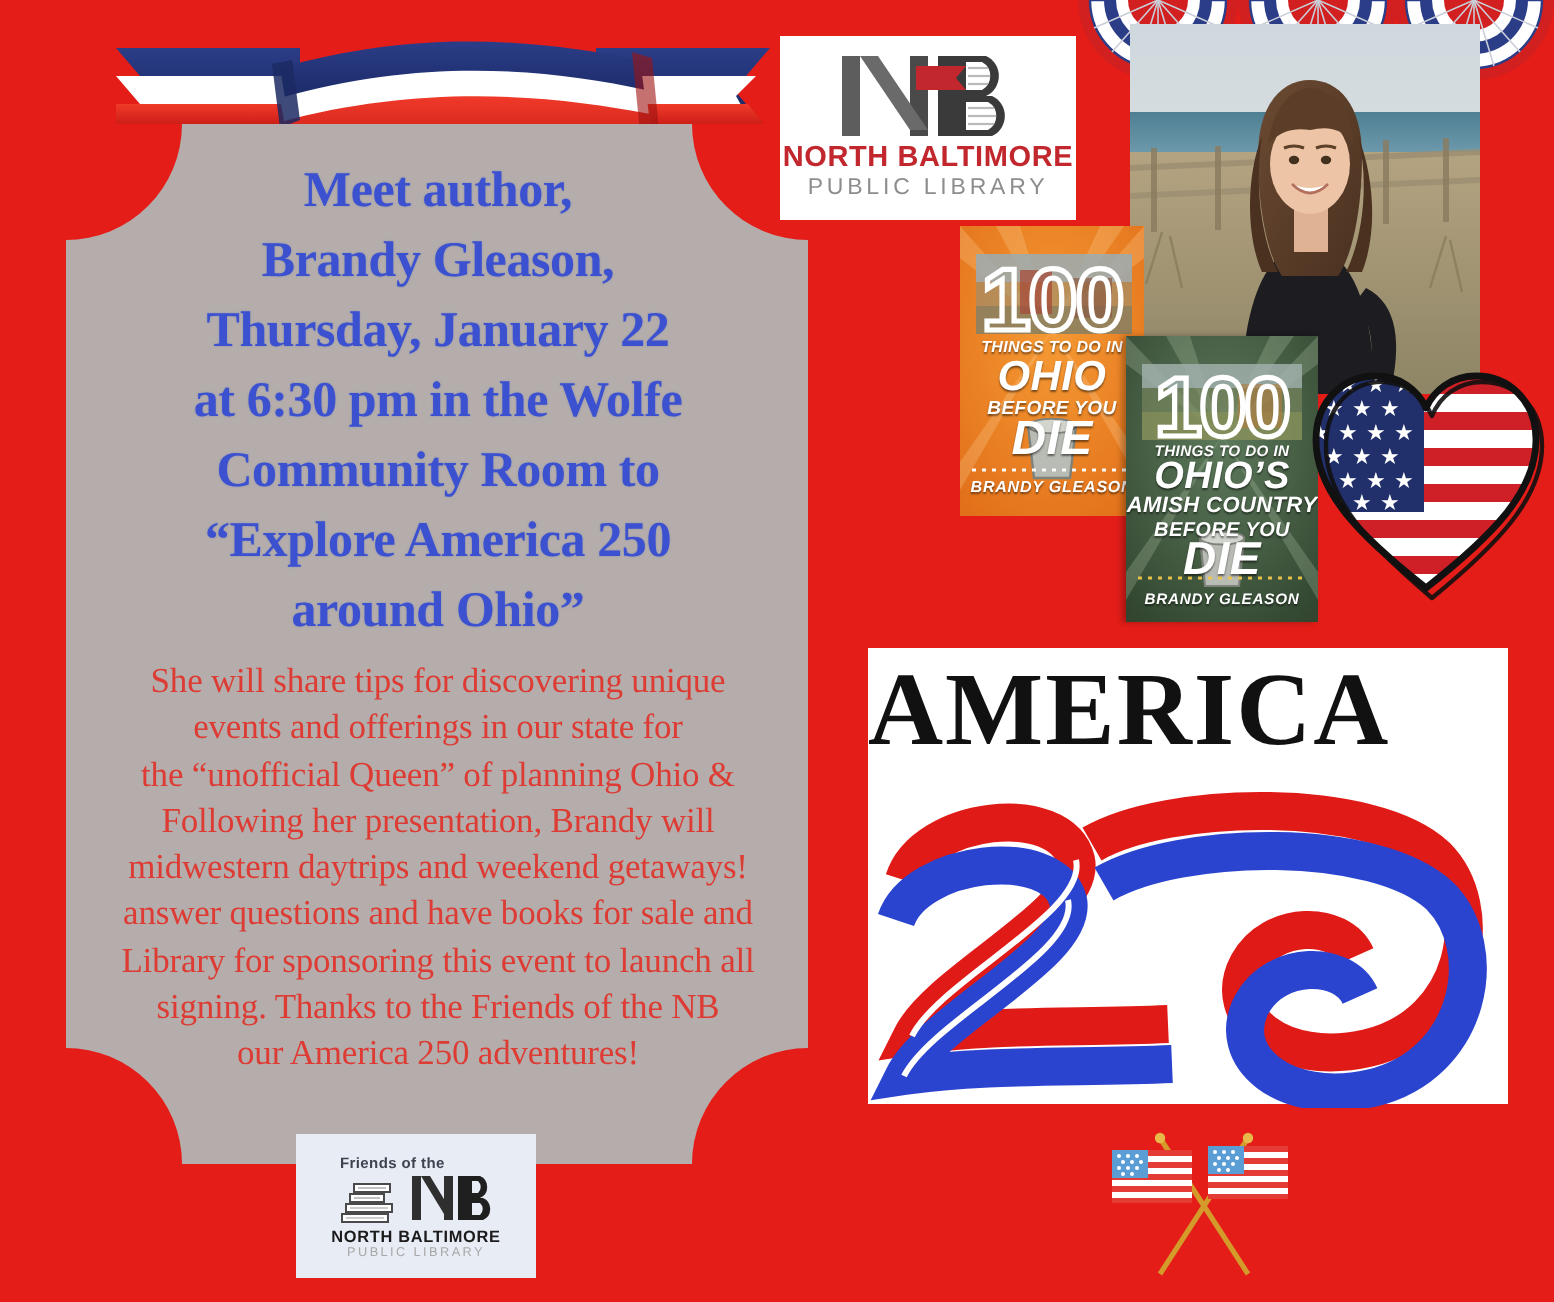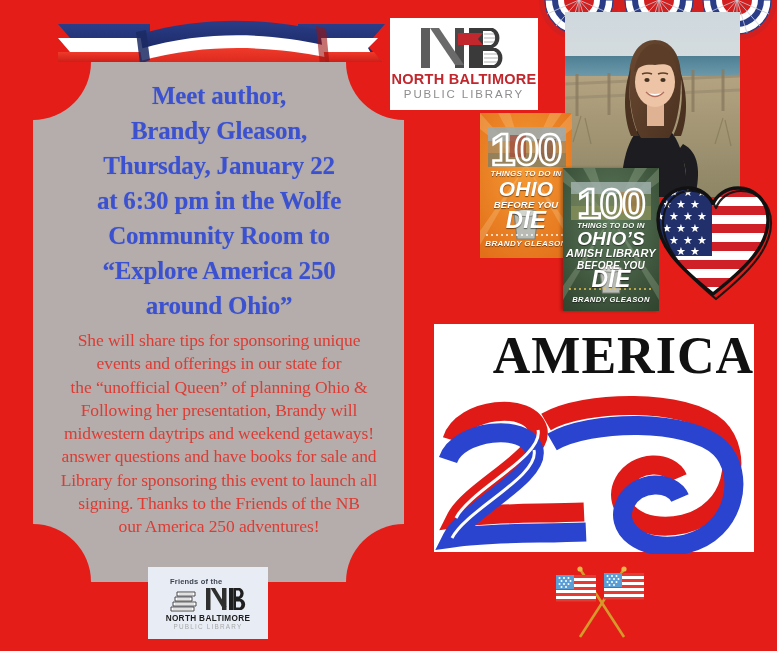--- a/index.html
+++ b/index.html
@@ -110,21 +110,21 @@
 
   
   .a250 {
     position:absolute; left:429px; top:319px;
     width:330px; height:238px;
     background:#ffffff;
     border:5px solid #e41d18;
   }
   .a250-word {
     position:absolute; top:6px; left:0; right:0;
-    text-align:right;
+    text-align:left;
     font-family:"Liberation Serif", serif;
     font-weight:bold;
     font-size:52px;
     letter-spacing:1px;
     color:#111;
     line-height:1;
   }
 
   
   .friends {
@@ -323,21 +323,21 @@
     <div class="headline">
       <span class="ln">Meet author,</span>
       <span class="ln">Brandy Gleason,</span>
       <span class="ln">Thursday, January 22</span>
       <span class="ln">at 6:30 pm in the Wolfe</span>
       <span class="ln">Community Room to</span>
       <span class="ln">“Explore America 250</span>
       <span class="ln">around Ohio”</span>
     </div>
     <div class="body-copy">
-      <span class="ln">She will share tips for sponsoring unique</span>
+      <span class="ln">She will share tips for discovering unique</span>
       <span class="ln">events and offerings in our state for</span>
       <span class="ln">the “unofficial Queen” of planning Ohio &amp;</span>
       <span class="ln">Following her presentation, Brandy will</span>
       <span class="ln">midwestern daytrips and weekend getaways!</span>
       <span class="ln">answer questions and have books for sale and</span>
       <span class="ln">Library for sponsoring this event to launch all</span>
       <span class="ln">signing. Thanks to the Friends of the NB</span>
       <span class="ln">our America 250 adventures!</span>
     </div>
   </div>
@@ -442,21 +442,21 @@
       <g transform="translate(48,112)">
         <path d="M-11 -11 L11 -11 L8.5 13 L-8.5 13 Z" fill="#b9bcb4" stroke="#7e827a" stroke-width="1.1"></path>
         <ellipse cx="0" cy="-11" rx="11" ry="3.3" fill="#d2d5cd" stroke="#7e827a" stroke-width="1"></ellipse>
       </g>
       <g stroke="#f0c64d" stroke-width="1.6" stroke-dasharray="2 3" opacity="0.95">
         <line x1="6" y1="121" x2="90" y2="121"></line>
       </g>
     </svg>
     <div class="bk-txt" style="top:53px;font-size:7.6px;">THINGS TO DO IN</div>
     <div class="bk-txt" style="top:61px;font-size:19px;line-height:1;">OHIO’S</div>
-    <div class="bk-txt" style="top:80px;font-size:11px;line-height:1;">AMISH LIBRARY</div>
+    <div class="bk-txt" style="top:80px;font-size:11px;line-height:1;">AMISH COUNTRY</div>
     <div class="bk-txt" style="top:92px;font-size:10px;">BEFORE YOU</div>
     <div class="bk-txt" style="top:100px;font-size:23px;line-height:1;">DIE</div>
     <div class="bk-txt" style="top:127px;font-size:7.6px;letter-spacing:.4px;">BRANDY GLEASON</div>
   </div>
 
   <div class="heart">
     <svg width="127" height="135" viewBox="0 0 127 135">
       <defs>
         <clipPath id="heartclip">
           <path d="M63 126 C30 100 8 78 8 52 C8 32 22 20 38 20 C50 20 59 27 63 36 C67 27 76 20 88 20 C104 20 118 32 118 52 C118 78 96 100 63 126 Z"></path>

